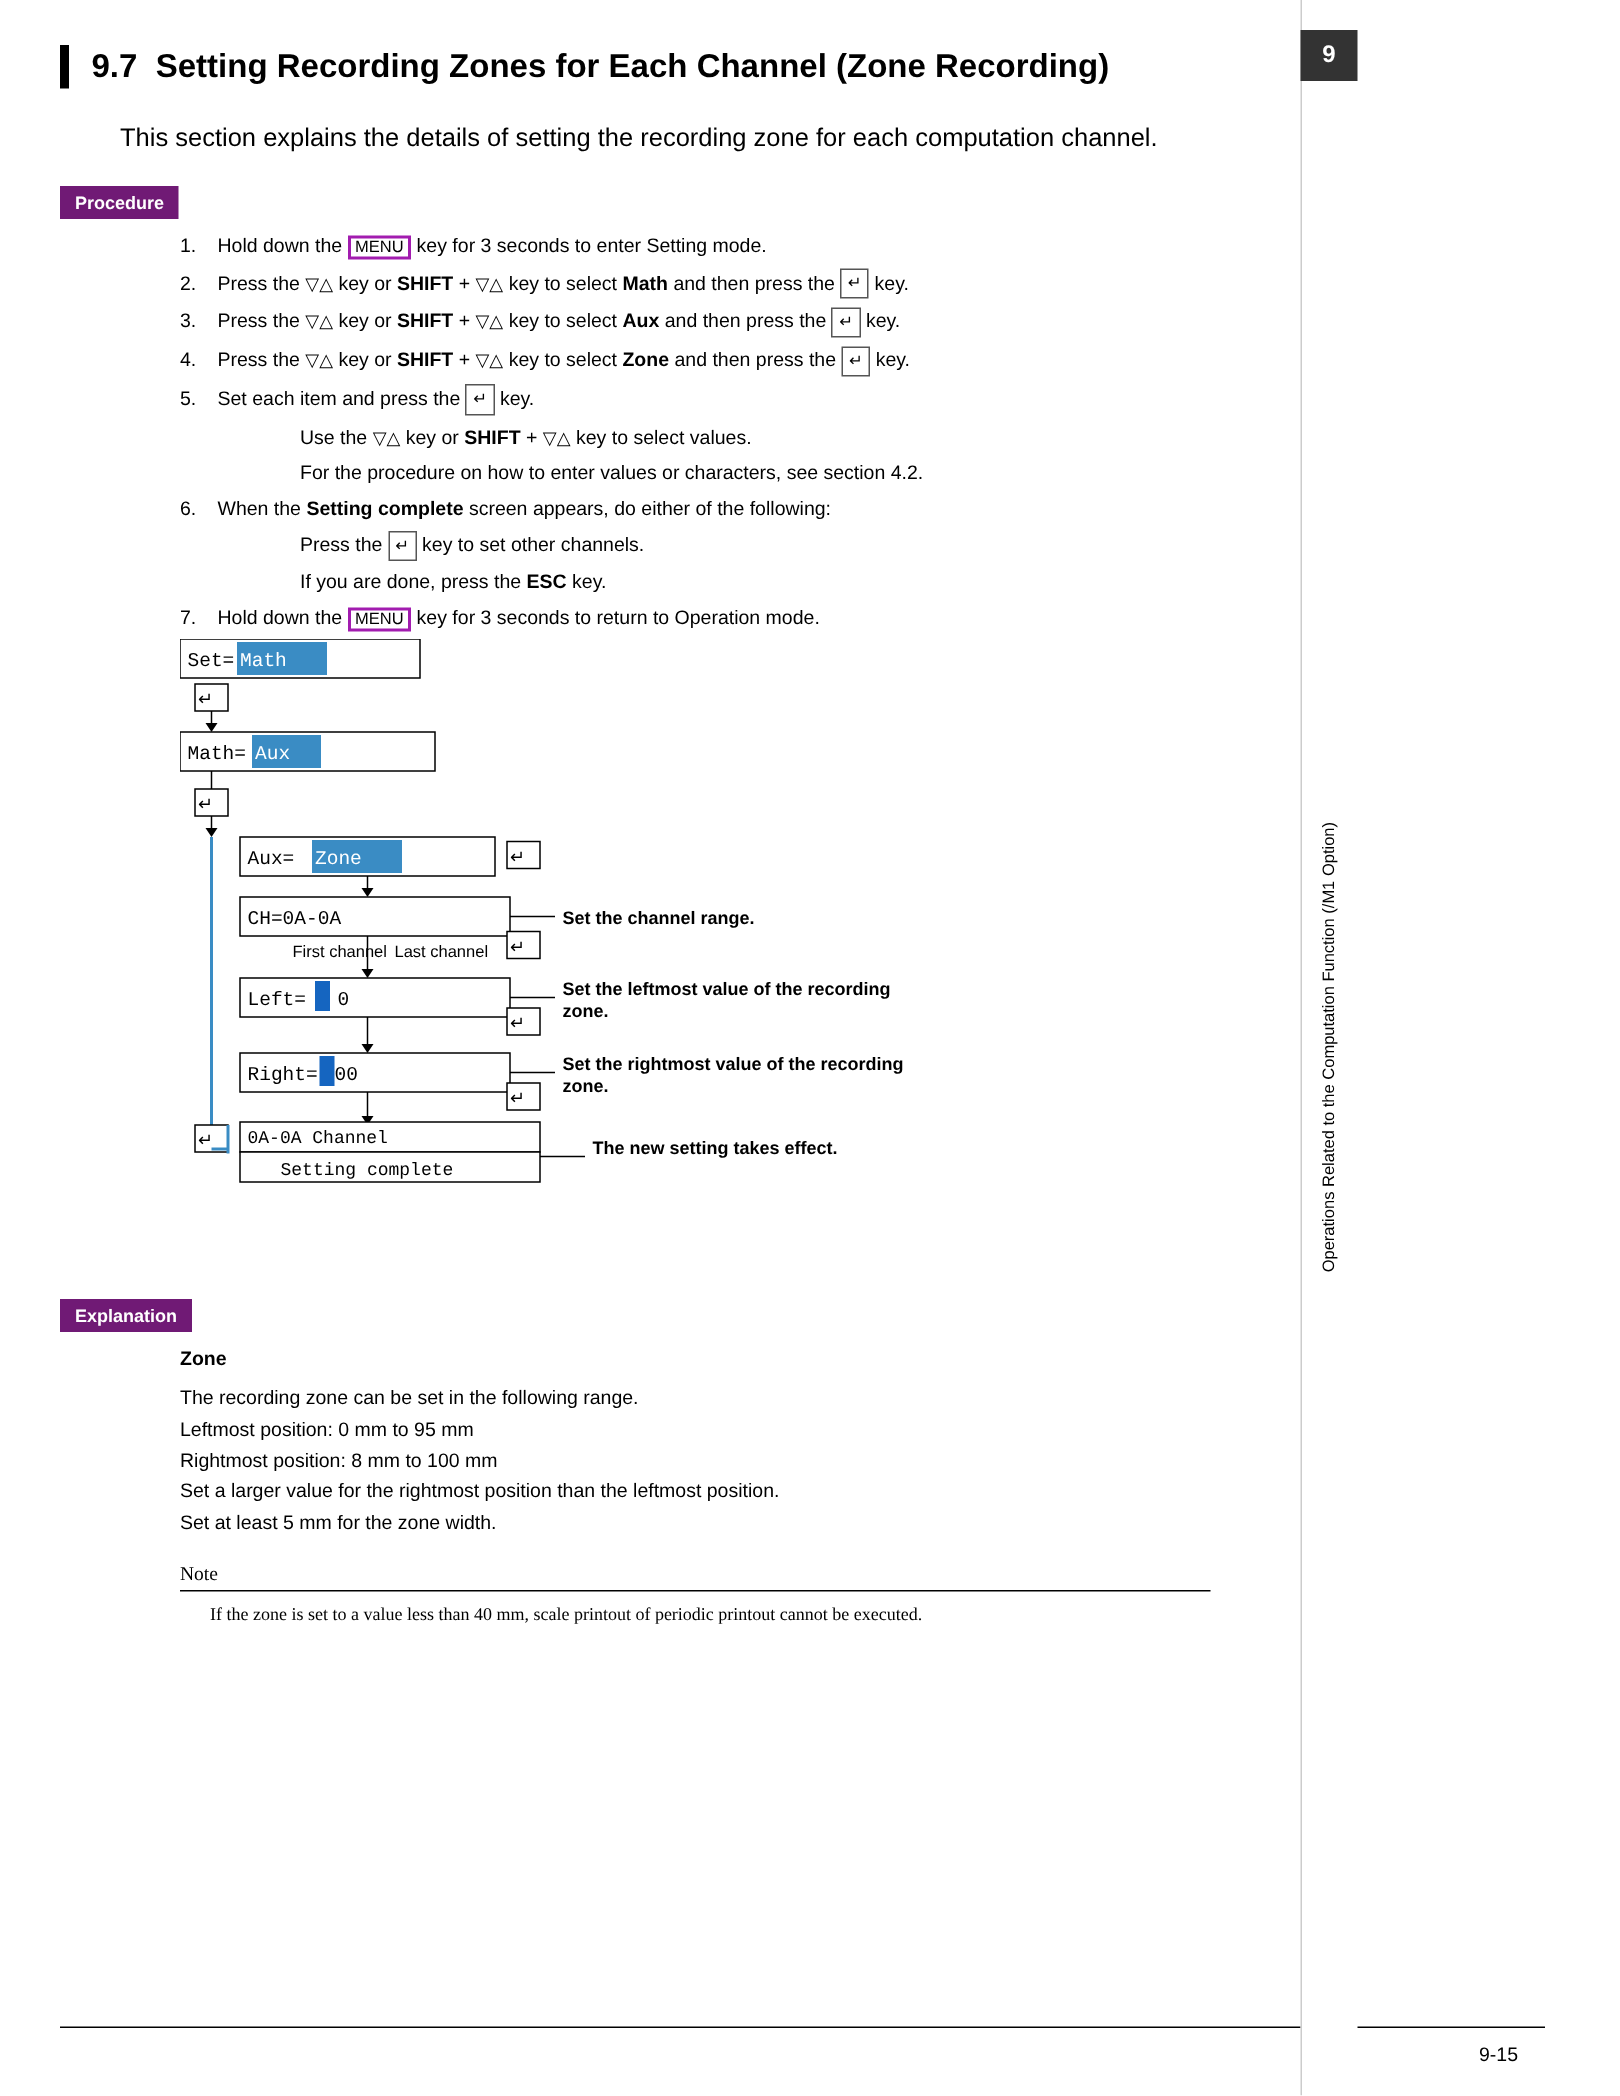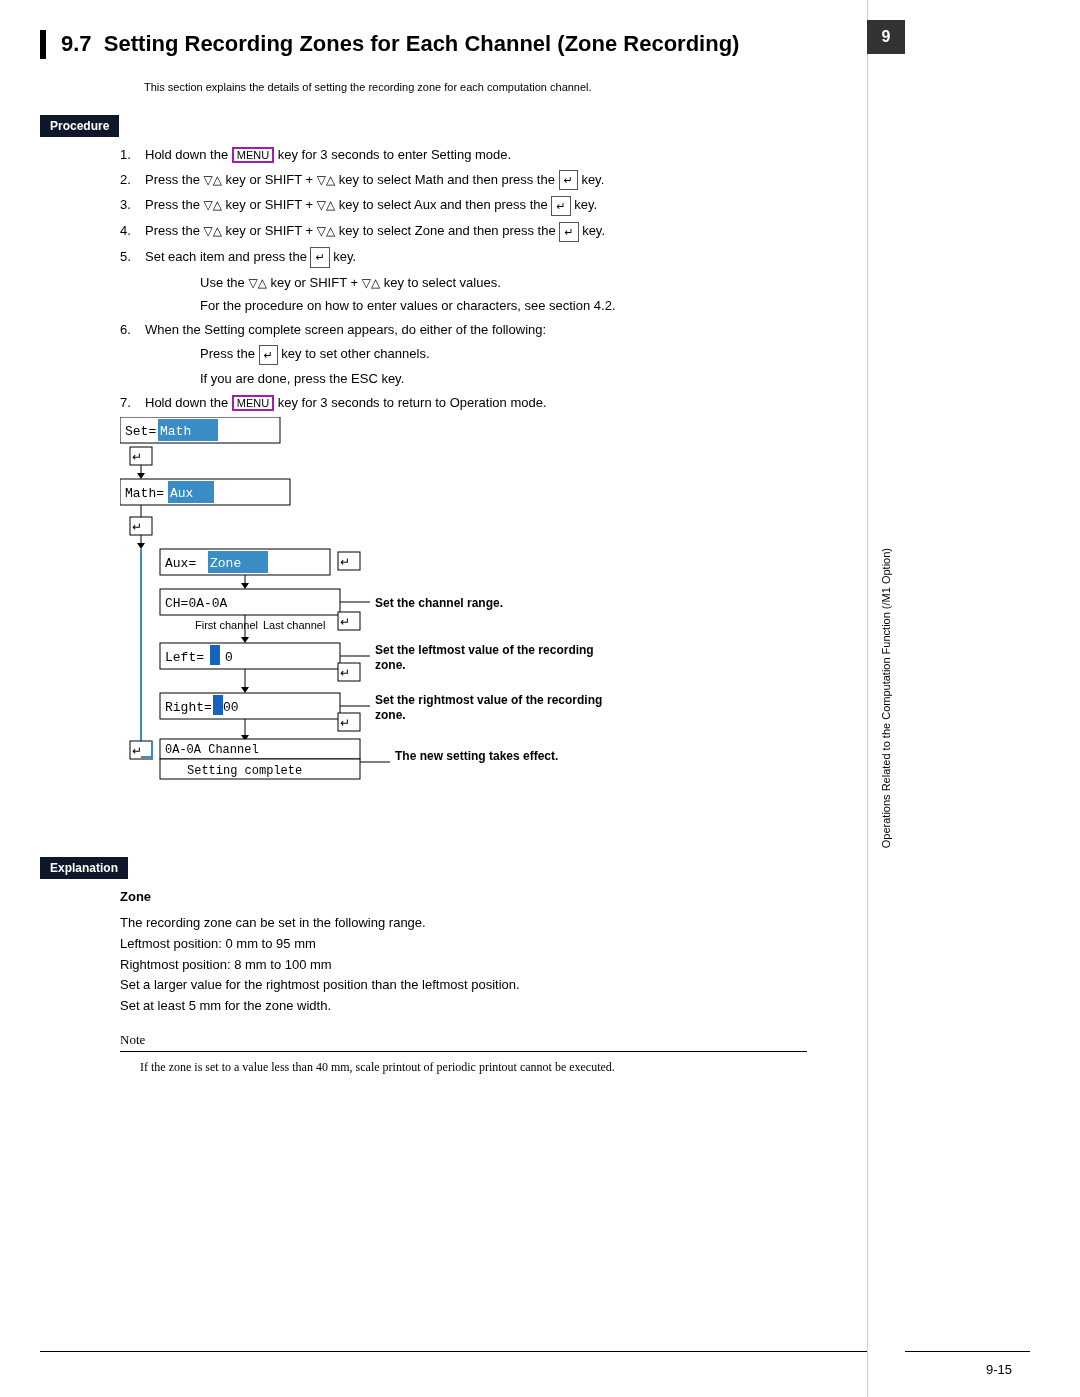--- a/index.html
+++ b/index.html
@@ -65,30 +65,30 @@
       margin-bottom: 20px;
     }
 
     .chapter-title {
       font-size: 22px;
       font-weight: bold;
       line-height: 1.3;
     }
 
     .section-intro {
-      margin-left: 104px;
+      margin-left: 40px;
       margin-bottom: 20px;
-      font-size: 11px;
+      font-size: 17px;
       line-height: 1.5;
     }
 
     
     .label-box {
       display: inline-block;
-      background: #0f172a;
+      background: #701a75;
       color: #fff;
       font-size: 12px;
       font-weight: bold;
       padding: 4px 10px;
       margin-bottom: 8px;
     }
 
     .procedure-section {
       margin-bottom: 20px;
     }
@@ -183,21 +183,21 @@
     .footer-line {
       position: absolute;
       bottom: 45px;
       left: 40px;
       right: 50px;
       height: 1px;
       background: #000;
     }
 
     
-    b { font-weight: normal; }
+    b { font-weight: bold; }
     .kbd {
       border: 2px solid #a21caf;
       padding: 0 3px;
       font-size: 11px;
       font-family: Arial, sans-serif;
     }
 
     .enter-key {
       display: inline-block;
       border: 1px solid #555;

